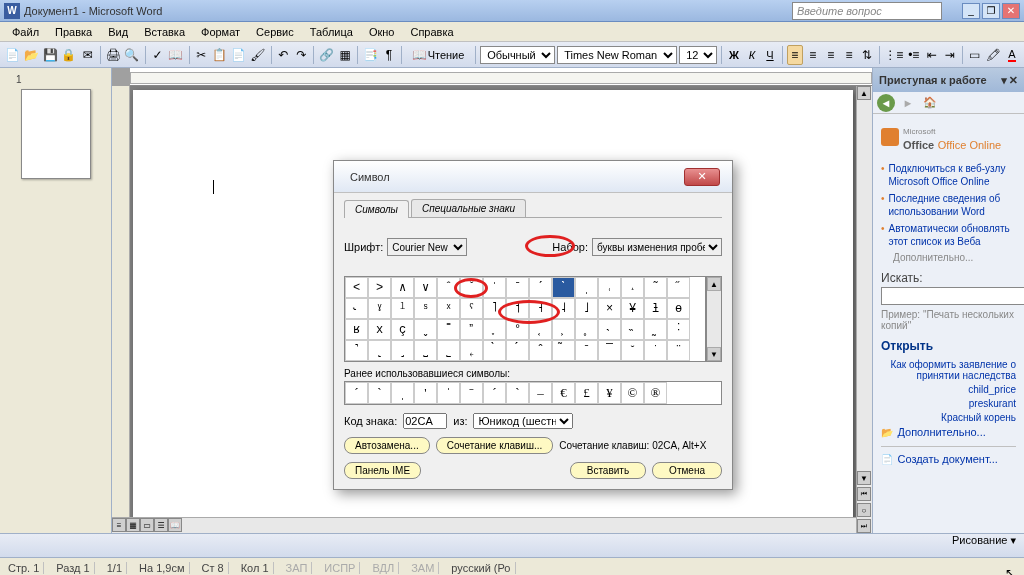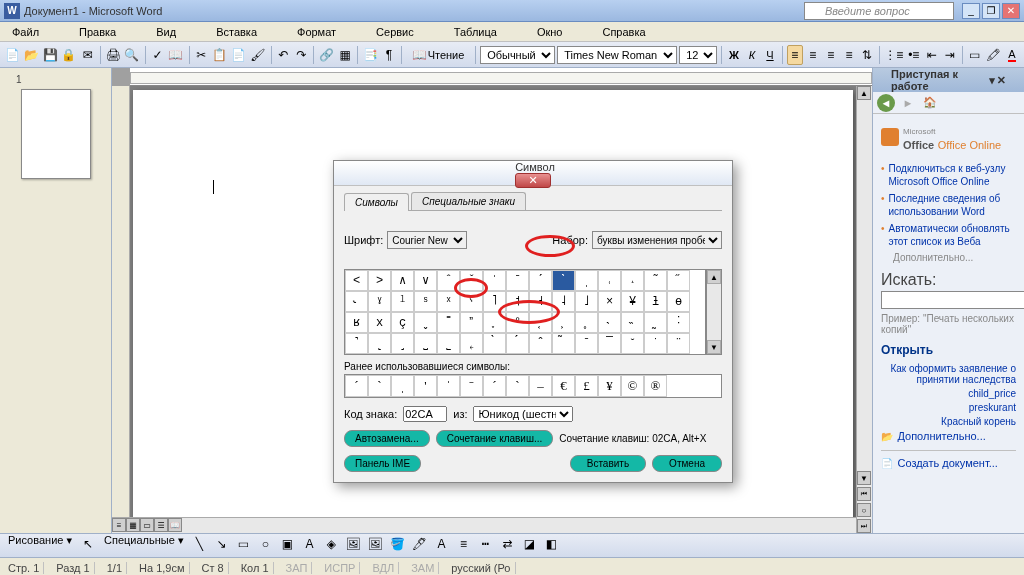--- a/index.html
+++ b/index.html
@@ -2,26 +2,26 @@
 <html><head>
 <meta charset="utf-8">
 <style>
 * { box-sizing: border-box; margin: 0; padding: 0; font-family: Tahoma, Arial, sans-serif; font-size: 11px; }
 body { width: 1024px; height: 575px; overflow: hidden; background: #ece9d8; position: relative; }
 
 
 .title-bar { height: 22px; background: linear-gradient(#b8d0f0, #9bb8e0); display: flex; align-items: center; padding: 0 4px; border-bottom: 1px solid #6a8cc0; }
 .title-bar .word-icon { width: 16px; height: 16px; background: #3a5da0; color: #fff; display: flex; align-items: center; justify-content: center; font-weight: bold; font-size: 10px; margin-right: 4px; }
 .title-bar .title-text { flex: 1; color: #333; }
-.title-bar .question-box { width: 150px; height: 18px; background: #fff; border: 1px solid #888; padding: 0 20px; color: #888; font-style: italic; margin-right: 6px; display: flex; align-items: center; }
+.title-bar .question-box { width: 150px; height: 18px; background: #fff; border: 1px solid #888; padding: 0 4px; color: #888; font-style: italic; margin-right: 18px; display: flex; align-items: center; }
 .title-bar .win-btn { width: 18px; height: 16px; background: #d4e4f7; border: 1px solid #6a8cc0; margin-left: 2px; display: flex; align-items: center; justify-content: center; font-size: 10px; cursor: pointer; }
 .title-bar .win-btn.close { background: #e57373; color: #fff; }
 
 
-.menu-bar { height: 20px; background: #ece9d8; display: flex; align-items: center; padding: 0 4px; border-bottom: 1px solid #c0c0c0; gap: 24px; }
+.menu-bar { height: 20px; background: #ece9d8; display: flex; align-items: center; padding: 0 4px; border-bottom: 1px solid #c0c0c0; }
 .menu-item { padding: 2px 8px; cursor: pointer; }
 
 
 .toolbar { height: 26px; background: linear-gradient(#e8ecf5, #d2dbec); display: flex; align-items: center; padding: 0 4px; border-bottom: 1px solid #a0b0c8; gap: 2px; }
 .tb-btn { width: 20px; height: 20px; display: flex; align-items: center; justify-content: center; cursor: pointer; border: 1px solid transparent; border-radius: 2px; font-size: 12px; }
 .tb-sep { width: 1px; height: 18px; background: #a0b0c8; margin: 0 2px; }
 .tb-select { height: 18px; border: 1px solid #888; background: #fff; font-size: 11px; padding: 0 2px; }
 
 
 .main-area { display: flex; height: 465px; }
@@ -29,55 +29,55 @@
 .thumb-page { width: 70px; height: 90px; background: #fff; border: 1px solid #888; margin: 4px auto; box-shadow: 1px 1px 2px rgba(0,0,0,0.3); }
 .thumb-num { font-size: 10px; color: #444; text-align: left; padding-left: 10px; }
 
 .doc-area { flex: 1; background: #a0a0a0; position: relative; overflow: hidden; }
 .ruler-h { height: 18px; background: #fff; border-bottom: 1px solid #888; margin-left: 18px; position: relative; }
 .ruler-h::before { content: ''; position: absolute; left: 0; right: 0; top: 4px; height: 10px; background: #f5f5f0; border: 1px solid #aaa; }
 .doc-page { background: #fff; width: 720px; height: 950px; margin: 4px auto; box-shadow: 2px 2px 6px rgba(0,0,0,0.4); padding: 90px 80px; position: relative; }
 .cursor-line { width: 1px; height: 14px; background: #000; }
 
 .task-pane { width: 152px; background: #ecf0f7; border-left: 1px solid #a0b0c8; display: flex; flex-direction: column; }
-.tp-header { height: 24px; background: linear-gradient(#b8cae0, #a0b8d8); display: flex; align-items: center; padding: 0 18px; justify-content: space-between; color: #333; font-weight: bold; }
+.tp-header { height: 24px; background: linear-gradient(#b8cae0, #a0b8d8); display: flex; align-items: center; padding: 0 6px; justify-content: space-between; color: #333; font-weight: bold; }
 .tp-header .tp-close { cursor: pointer; }
 .tp-nav { height: 22px; display: flex; align-items: center; gap: 4px; padding: 0 4px; border-bottom: 1px solid #c0c0c0; }
 .tp-nav .nav-btn { width: 18px; height: 18px; display: flex; align-items: center; justify-content: center; cursor: pointer; border-radius: 50%; }
 .tp-body { padding: 8px; flex: 1; overflow-y: auto; }
 .office-logo { display: flex; align-items: center; gap: 4px; margin-bottom: 10px; }
 .office-logo .logo-sq { width: 18px; height: 18px; background: #e08030; border-radius: 3px; }
 .office-logo .logo-text { font-size: 13px; }
 .office-logo .logo-text b { color: #555; }
 .tp-link-list { margin: 6px 0; }
 .tp-link-item { display: flex; align-items: flex-start; gap: 4px; margin: 4px 0; color: #0033aa; cursor: pointer; font-size: 10px; line-height: 1.3; }
 .tp-link-item::before { content: '•'; color: #e08030; }
 .tp-link-extra { color: #888; font-size: 10px; margin-left: 12px; cursor: pointer; }
-.tp-search-lbl { font-size: 16px; color: #444; margin-top: 8px; }
+.tp-search-lbl { font-size: 12px; color: #444; margin-top: 8px; }
 .tp-search-row { display: flex; gap: 2px; margin: 2px 0; }
 .tp-search-input { flex: 1; height: 18px; border: 1px solid #888; padding: 0 2px; }
 .tp-example { font-size: 10px; color: #888; margin: 4px 0 8px 0; }
 .tp-section-head { font-weight: bold; color: #003388; margin: 6px 0; font-size: 12px; }
 .tp-open-link { color: #0033aa; font-size: 10px; margin: 3px 0 3px 8px; cursor: pointer; display: block; text-align: right; }
 .tp-folder-link { display: flex; align-items: center; gap: 4px; color: #0033aa; font-size: 10px; margin: 3px 0; cursor: pointer; }
 .tp-create { margin-top: 8px; padding-top: 6px; border-top: 1px solid #c0c0c0; }
 .tp-create-link { color: #0033aa; font-size: 10px; cursor: pointer; display: flex; align-items: center; gap: 4px; }
 
 
 .status-bar { height: 20px; background: #ece9d8; border-top: 1px solid #a0b0c8; display: flex; align-items: center; padding: 0 4px; font-size: 10px; gap: 8px; }
 .status-cell { padding: 0 4px; border-right: 1px solid #c0c0c0; color: #444; }
 .status-cell.dim { color: #aaa; }
 
 
-.draw-bar { height: 24px; background: linear-gradient(#e8ecf5, #d2dbec); display: flex; align-items: flex-start; padding: 0 4px; border-top: 1px solid #a0b0c8; gap: 2px; }
+.draw-bar { height: 24px; background: linear-gradient(#e8ecf5, #d2dbec); display: flex; align-items: flex-end; padding: 0 4px; border-top: 1px solid #a0b0c8; gap: 18px; flex-direction: column; }
 .draw-label { padding: 0 4px; cursor: pointer; }
 
 
 .dialog { position: absolute; left: 333px; top: 160px; width: 400px; background: #f0f0f0; border: 1px solid #888; box-shadow: 4px 4px 12px rgba(0,0,0,0.4); }
-.dlg-title { height: 25px; background: linear-gradient(#fff, #e0e8f4); display: flex; align-items: center; justify-content: space-between; padding: 0 12px; border-bottom: 1px solid #c0c0c0; flex-direction: column; }
+.dlg-title { height: 32px; background: linear-gradient(#fff, #e0e8f4); display: flex; align-items: center; justify-content: space-between; padding: 0 12px; border-bottom: 1px solid #c0c0c0; }
 .dlg-title-text { padding-left: 4px; color: #333; }
 .dlg-close { width: 36px; height: 18px; background: linear-gradient(#e89090, #c04848); color: #fff; border: 1px solid #a03030; border-radius: 3px; display: flex; align-items: center; justify-content: center; cursor: pointer; font-size: 11px; }
 .dlg-body { padding: 6px 10px 10px 10px; }
 .dlg-tabs { display: flex; border-bottom: 1px solid #aaa; margin-bottom: 8px; font-style: italic; }
 .dlg-tab { padding: 3px 10px; border: 1px solid #aaa; border-bottom: none; background: #e8e8e8; cursor: pointer; font-size: 10px; border-radius: 3px 3px 0 0; margin-right: 2px; }
 .dlg-tab.active { background: #f0f0f0; position: relative; top: 1px; }
 .dlg-row { display: flex; align-items: center; gap: 4px; margin: 20px 0; font-size: 10px; }
 .dlg-row label { white-space: nowrap; }
 .dlg-row select { flex: 1; height: 18px; border: 1px solid #888; font-size: 10px; }
 
@@ -91,21 +91,21 @@
 .sg-scroll-track { flex: 1; }
 
 .recent-label { font-size: 10px; margin: 6px 0 2px 0; }
 .recent-grid { display: flex; border: 1px solid #888; background: #fff; }
 .rc-cell { width: 23px; height: 22px; border: 1px solid #ccc; display: flex; align-items: center; justify-content: center; font-family: serif; font-size: 13px; }
 
 .unicode-row { display: flex; align-items: center; gap: 6px; margin: 8px 0; font-size: 10px; }
 .unicode-name { flex: 1; }
 
 .dlg-btn-row { display: flex; gap: 6px; margin: 4px 0; }
-.dlg-btn { padding: 2px 10px; border: 1px solid #888; background: #14b8a6; cursor: pointer; font-size: 10px; border-radius: 8px; }
+.dlg-btn { padding: 2px 10px; border: 1px solid #888; background: #fef9c3; cursor: pointer; font-size: 10px; border-radius: 8px; }
 .dlg-footer { display: flex; justify-content: space-between; margin-top: 8px; }
 .dlg-footer-right { display: flex; gap: 6px; }
 
 
 .anno-circle { position: absolute; border: 3px solid #e02020; border-radius: 50%; pointer-events: none; }
 
 .sb-v { position: absolute; right: 0; top: 18px; bottom: 0; width: 16px; background: #e8e8e8; border-left: 1px solid #aaa; }
 .sb-h { position: absolute; left: 0; right: 16px; bottom: 0; height: 16px; background: #e8e8e8; border-top: 1px solid #aaa; }
 .sb-btn { width: 14px; height: 14px; background: #d0d0d0; border: 1px solid #888; position: absolute; font-size: 8px; display: flex; align-items: center; justify-content: center; }
 </style>

